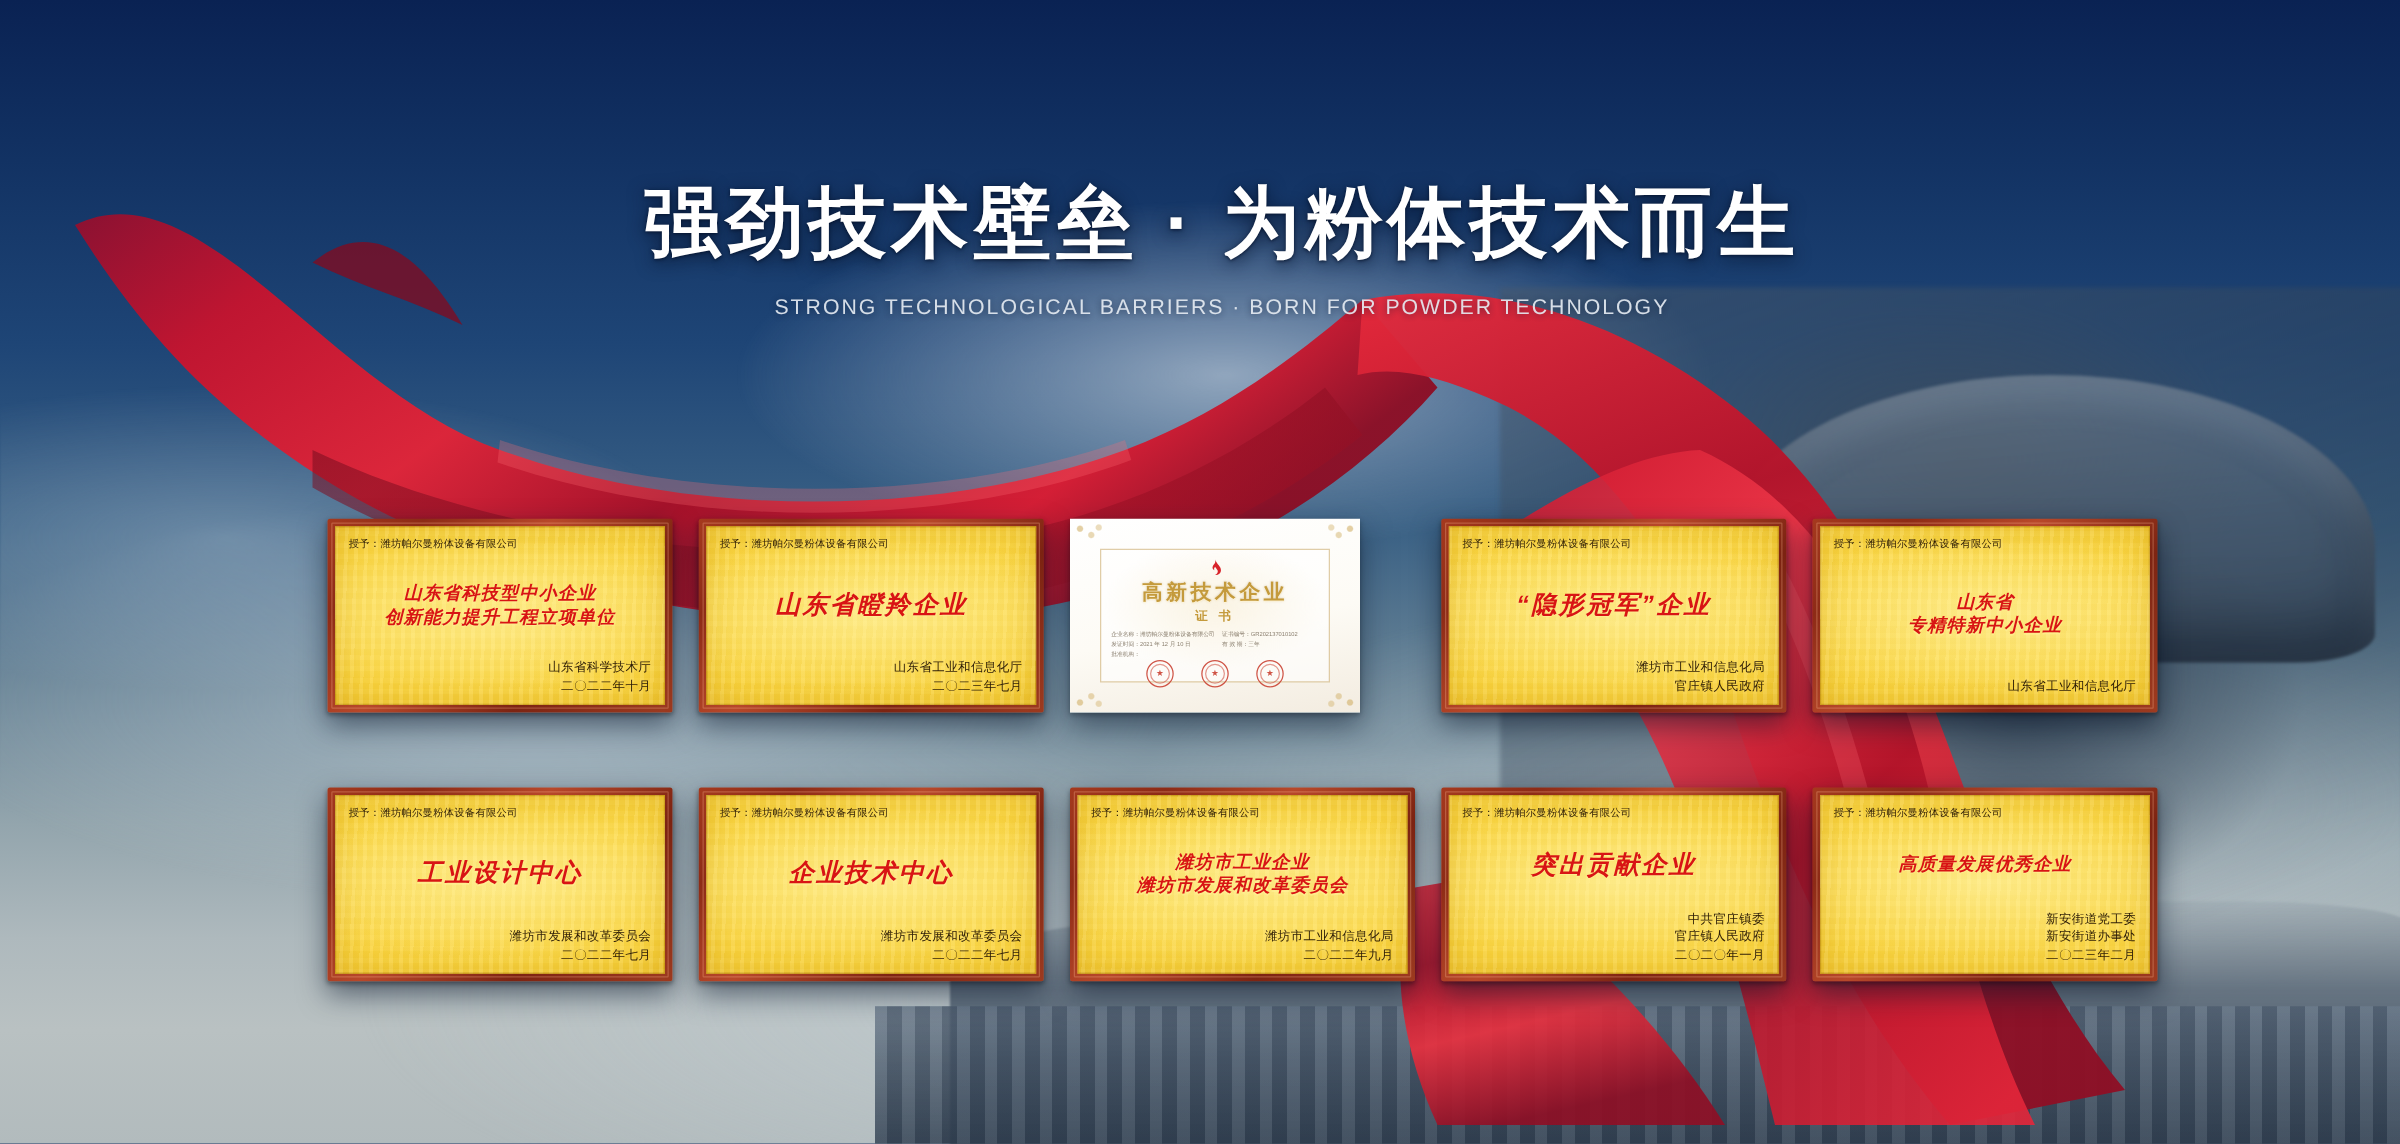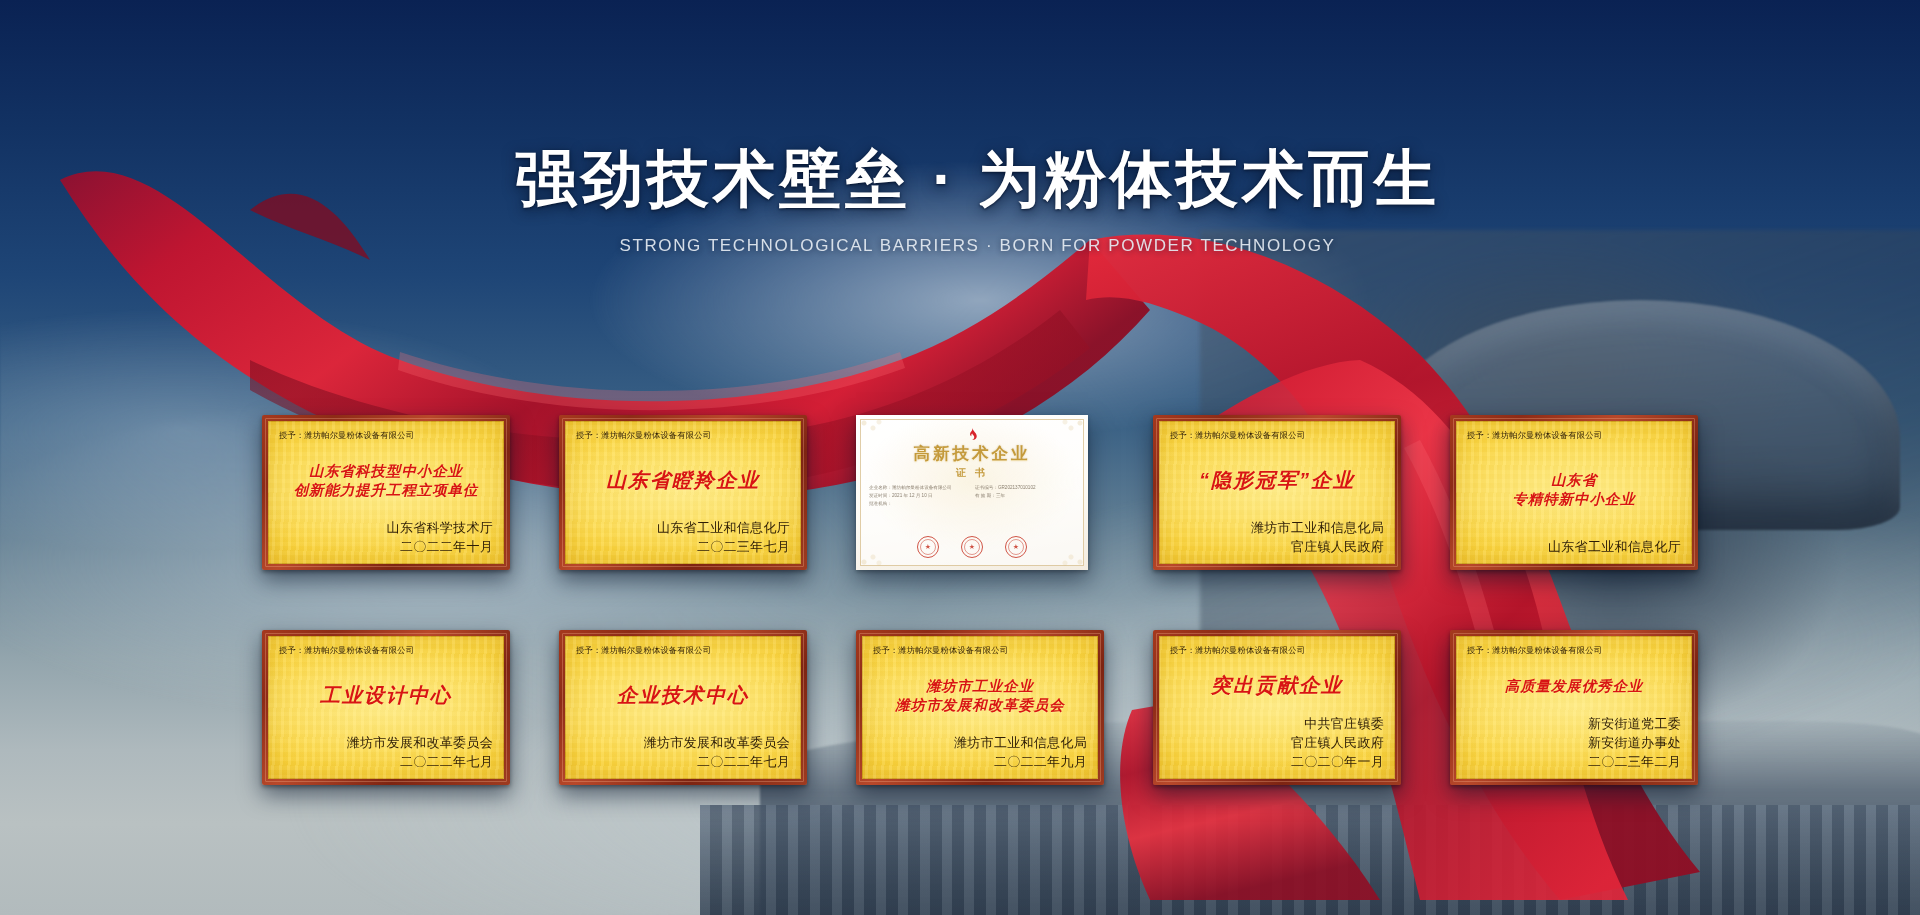--- a/index.html
+++ b/index.html
@@ -117,21 +117,21 @@
     grid-template-columns: repeat(5, 232px);
     grid-auto-rows: 155px;
     column-gap: 65px;
     row-gap: 60px;
     z-index: 25;
   }
 
   
   .plaque {
     position: relative;
-    width: 248px; height: 155px;
+    width: 276px; height: 155px;
     padding: 6px;
     border-radius: 2px;
     background:
       linear-gradient(135deg, #a5391e 0%, #8d2b16 18%, #b8482a 42%, #7d2412 70%, #9e3b20 100%);
     box-shadow: 0 10px 22px rgba(8,20,40,.55), 0 2px 4px rgba(0,0,0,.4);
   }
   .plaque::after {
     content: "";
     position: absolute; inset: 3px;
     border: 1px solid rgba(255,190,150,.30);
@@ -190,34 +190,34 @@
     letter-spacing: 2px;
     line-height: 1.18;
     white-space: nowrap;
     text-shadow: 0 1px 0 rgba(255,240,150,.65);
   }
   .pl-main.s1 .pl-main-line { font-size: 20px; }
   .pl-main.s2 .pl-main-line { font-size: 14.4px; letter-spacing: 1px; }
   .pl-issuer {
     position: relative; z-index: 2;
     text-align: right;
-    font-size: 13px;
+    font-size: 10px;
     color: #2c1c06;
     line-height: 1.45;
     letter-spacing: .3px;
     white-space: nowrap;
   }
 
   
   .cert {
     position: relative;
     width: 232px; height: 155px;
     background: linear-gradient(170deg, #ffffff 0%, #fdfbf5 55%, #f3ece0 100%);
     box-shadow: 0 10px 22px rgba(8,20,40,.50), 0 2px 4px rgba(0,0,0,.3);
-    padding: 4px;
+    padding: 24px;
     overflow: hidden;
   }
   .cert-inner {
     position: relative;
     width: 100%; height: 100%;
     border: 1px solid rgba(198,164,96,.55);
     background:
       radial-gradient(ellipse 70% 70% at 50% 42%, rgba(250,243,226,.95), rgba(255,255,255,.6) 70%);
     padding: 5px 8px;
     display: flex; flex-direction: column; align-items: center;

